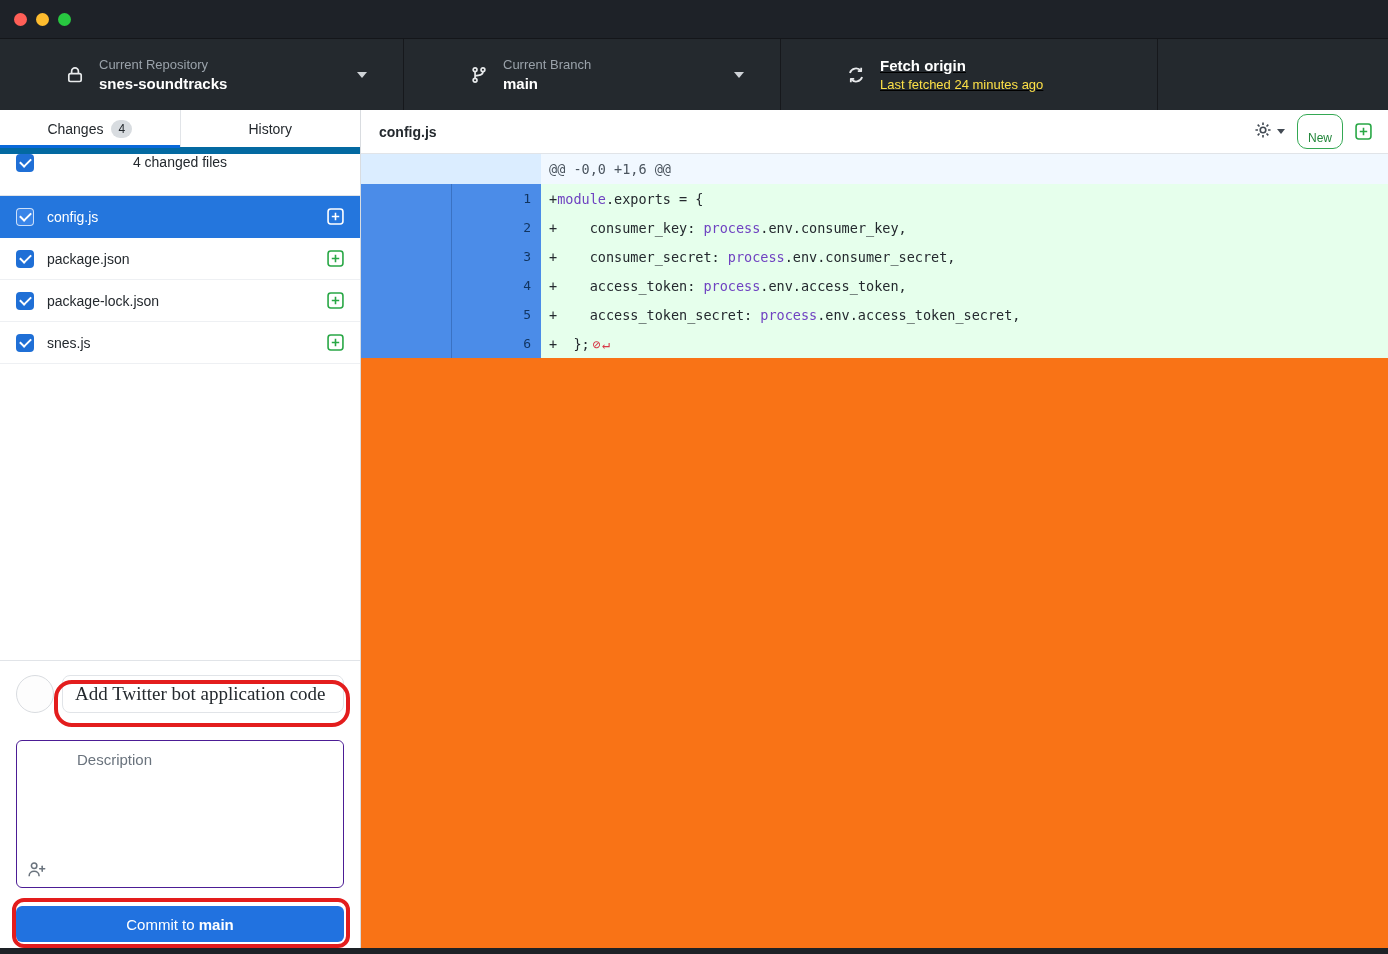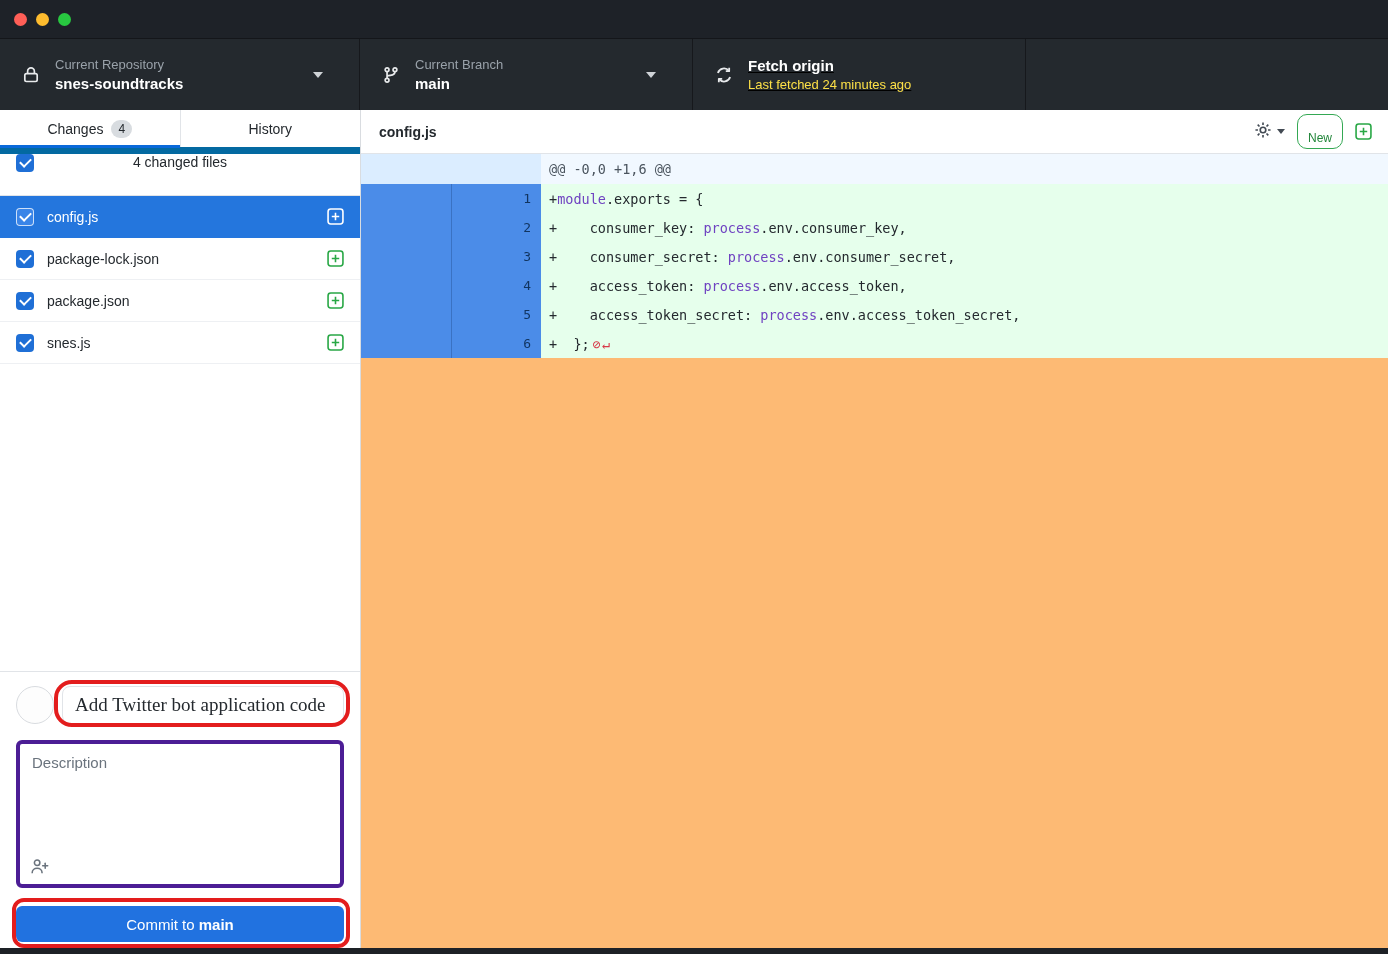--- a/index.html
+++ b/index.html
@@ -9,21 +9,21 @@
 
   
   .titlebar { height:38px; background:#1e2228; display:flex; align-items:center; padding-left:14px; gap:9px; }
   .traffic { width:13px; height:13px; border-radius:50%; }
   .traffic.close { background:#ff5f57; }
   .traffic.minimize { background:#febc2e; }
   .traffic.zoom { background:#28c840; }
 
   
   .toolbar { height:72px; background:#24292e; display:flex; border-top:1px solid #14161a; }
-  .tb-section { display:flex; align-items:center; padding:0 36px 0 22px; border-right:1px solid #16181c; }
+  .tb-section { display:flex; align-items:center; padding:0 36px 0 22px; border-right:1px solid #16181c;margin-left:44px; }
   .tb-repo { width:360px; }
   .tb-branch { width:333px; }
   .tb-fetch { width:333px;text-decoration:underline; }
   .tb-icon { margin-right:15px; flex:none; display:flex; }
   .tb-text { display:flex; flex-direction:column; }
   .tb-label { font-size:13px; color:#9aa2aa; margin-bottom:3px; }
   .tb-value { font-size:15px; font-weight:bold; color:#fff; }
   .tb-status { font-size:13px; color:#fde047; margin-top:3px; }
   .tb-caret { margin-left:auto; width:0; height:0; border-left:5px solid transparent; border-right:5px solid transparent; border-top:6px solid #cfd3d7; }
 
@@ -50,38 +50,38 @@
   .file-row .status-icon { color:#28a745; display:flex; }
   .file-row.selected { background:#2476dd; color:#fff; border-bottom-color:#2476dd; }
   .file-row.selected .status-icon { color:#fff; }
   .file-row.selected .checkbox { background:#3a85e8; border:1px solid rgba(255,255,255,.75); }
 
   
   .commit-area { flex:none; border-top:1px solid #e1e4e8; padding:14px 16px 12px; background:#fff; }
   .summary-row { display:flex; align-items:center; gap:8px; }
   .avatar { width:38px; height:38px; flex:none; border-radius:50%; border:1px solid #d9dce0; background:#fdfdfd; }
   .summary-input { flex:1; height:38px; border:1px solid #e1e4e8; border-radius:8px; padding:0 12px; font-size:19px; color:#24292e; font-family:Liberation Serif, serif; outline:none; }
-  .description-box { margin-top:16px; height:148px; border:4px solid #4c1d95; border-radius:6px; position:relative; }
+  .description-box { margin-top:27px; height:148px; border:1px solid #4c1d95; border-radius:6px; position:relative;padding-left:48px; }
   .description-input { width:100%; height:106px; border:none; resize:none; outline:none; padding:10px 12px; font-size:15px; color:#24292e; font-family:"Liberation Sans", sans-serif; border-radius:6px; }
   .description-input::placeholder { color:#6a737d; }
   .person-add { position:absolute; left:10px; bottom:8px; display:flex; }
   .commit-btn { margin-top:18px; width:100%; height:36px; background:#2172e0; border:none; border-radius:6px; color:#fff; font-size:15px; font-family:"Liberation Sans", sans-serif; cursor:pointer; }
   .commit-btn .branch-name { font-weight:bold; }
 
   
   .main { flex:1; display:flex; flex-direction:column; background:#fff; min-width:0; }
   .diff-header { height:44px; flex:none; display:flex; align-items:center; padding:0 16px 0 18px; border-bottom:1px solid #e1e4e8; }
   .diff-filename { font-size:14px; font-weight:bold; color:#24292e; }
   .diff-header-right { margin-left:auto; display:flex; align-items:center; gap:12px; }
   .gear-group { display:flex; align-items:center; gap:5px; cursor:pointer; }
   .small-caret { width:0; height:0; border-left:4px solid transparent; border-right:4px solid transparent; border-top:5px solid #424a53; }
   .new-badge { border:1px solid #34a853; color:#22863a; font-size:12px; line-height:1; padding:17px 10px 4px; border-radius:10px; }
   .header-plus { color:#28a745; display:flex; cursor:pointer; }
 
-  .diff { flex:1; font-family:"DejaVu Sans Mono", monospace; font-size:13.5px; overflow:hidden; background:#fdba74; }
+  .diff { flex:1; font-family:"DejaVu Sans Mono", monospace; font-size:13.5px; overflow:hidden; background:#f97316; }
   .hunk-row { display:flex; height:30px; }
   .hunk-gutter { width:180px; flex:none; background:#dbedff; }
   .hunk-content { flex:1; background:#f1f8ff; color:#4a545e; display:flex; align-items:center; padding-left:8px; white-space:pre; }
   .diff-line { display:flex; height:29px; }
   .line-gutter { width:180px; flex:none; background:#4b8ce8; display:flex; cursor:pointer; }
   .gutter-old { width:91px; border-right:1px solid rgba(13,47,99,.28); }
   .gutter-new { flex:1; display:flex; align-items:center; justify-content:flex-end; padding-right:10px; color:#11345f; font-size:13px; }
   .line-content { flex:1; background:#e6ffec; display:flex; align-items:center; padding-left:8px; white-space:pre; color:#24292e; }
   .seg-plain { color:#24292e; }
   .seg-keyword { color:#6f42c1; }
@@ -174,31 +174,31 @@
             <span class="name">config.js</span>
             <span class="status-icon">
               <svg width="17" height="17" viewBox="0 0 16 16" fill="none" stroke="currentColor" stroke-width="1.5">
                 <rect x="1" y="1" width="14" height="14" rx="2.5"></rect>
                 <path d="M8 4.5v7M4.5 8h7"></path>
               </svg>
             </span>
           </div>
           <div class="file-row">
             <span class="checkbox"></span>
-            <span class="name">package-lock.json</span>
+            <span class="name">package.json</span>
             <span class="status-icon">
               <svg width="17" height="17" viewBox="0 0 16 16" fill="none" stroke="currentColor" stroke-width="1.5">
                 <rect x="1" y="1" width="14" height="14" rx="2.5"></rect>
                 <path d="M8 4.5v7M4.5 8h7"></path>
               </svg>
             </span>
           </div>
           <div class="file-row">
             <span class="checkbox"></span>
-            <span class="name">package.json</span>
+            <span class="name">package-lock.json</span>
             <span class="status-icon">
               <svg width="17" height="17" viewBox="0 0 16 16" fill="none" stroke="currentColor" stroke-width="1.5">
                 <rect x="1" y="1" width="14" height="14" rx="2.5"></rect>
                 <path d="M8 4.5v7M4.5 8h7"></path>
               </svg>
             </span>
           </div>
           <div class="file-row">
             <span class="checkbox"></span>
             <span class="name">snes.js</span>

